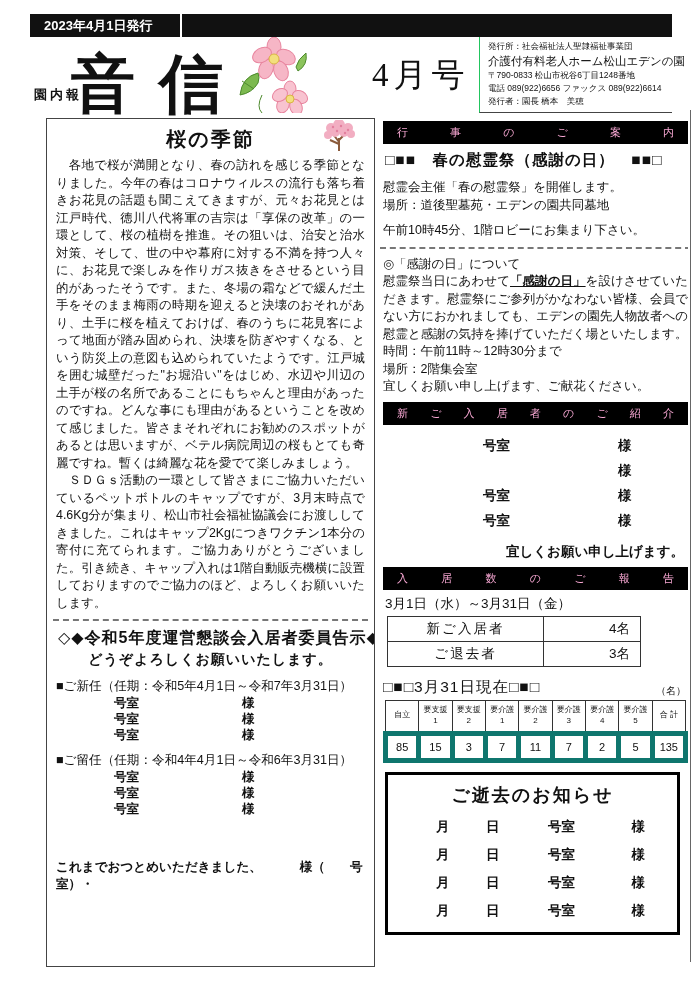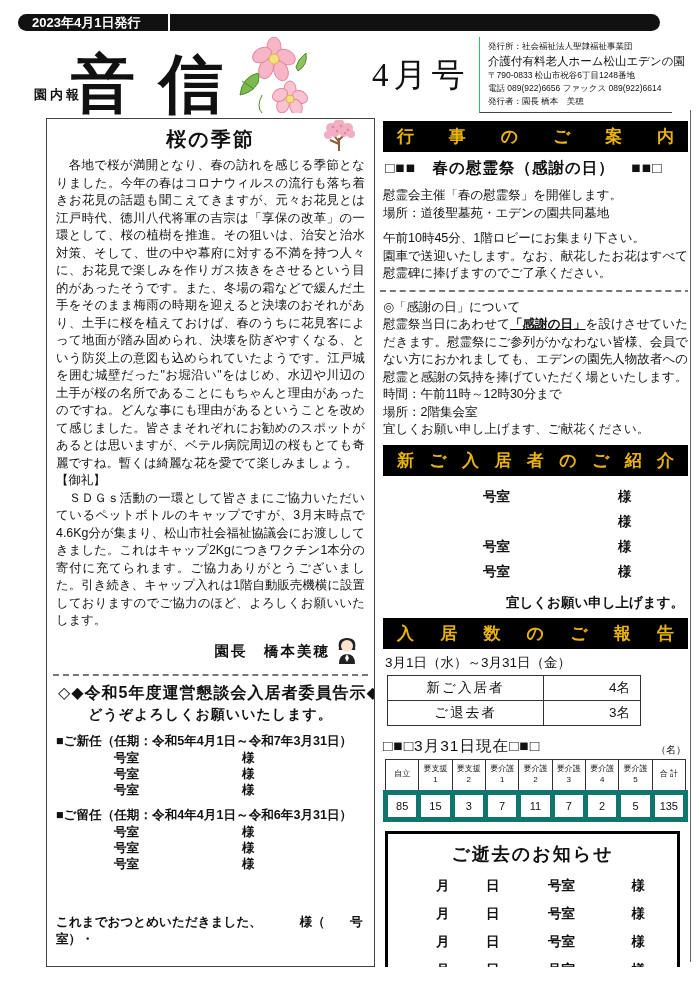--- a/index.html
+++ b/index.html
@@ -1,21 +1,21 @@
 <!DOCTYPE html>
 <html><head>
 <meta charset="utf-8">
 <style>
   html,body{margin:0;padding:0;background:#fff;}
   body{width:700px;font-family:"Liberation Sans","DejaVu Sans",sans-serif;color:#111;}
   .page{position:relative;width:700px;height:989px;background:#fff;overflow:hidden;}
 
   
-  .topbar{position:absolute;left:18px;top:14px;width:642px;height:17px;background:#111;color:#fff;
-          display:flex;align-items:center;font-size:13px;font-weight:bold;border-radius:11px;}
+  .topbar{position:absolute;left:30px;top:14px;width:642px;height:23px;background:#111;color:#fff;
+          display:flex;align-items:center;font-size:13px;font-weight:bold;}
   .topbar .date{width:130px;padding:0 6px 0 14px;white-space:nowrap;}
   .topbar .tb-sep{width:2px;align-self:stretch;background:#fff;}
   .topbar .issue{padding-left:248px;white-space:nowrap;}
 
   
   .header{position:absolute;left:30px;top:37px;width:642px;height:79px;}
   .kind{position:absolute;left:4px;bottom:12px;font-family:"Liberation Serif","DejaVu Serif",serif;
         font-size:13px;letter-spacing:3px;font-weight:bold;}
   .title{position:absolute;left:41px;top:4px;font-family:"Liberation Serif","DejaVu Serif",serif;
          font-size:64px;font-weight:bold;letter-spacing:24px;white-space:nowrap;}
@@ -38,27 +38,27 @@
 
   
   .art-title-row{position:relative;text-align:center;margin:2px 0 4px 0;}
   .art-title{font-size:20px;font-weight:bold;letter-spacing:2px;}
   .tree{position:absolute;right:8px;top:-6px;}
   .thanks-head{font-size:12.4px;line-height:17.5px;}
   .sig-row{display:flex;justify-content:flex-end;align-items:center;gap:5px;margin:6px 6px 2px 0;
            font-size:14.5px;font-weight:bold;letter-spacing:2px;}
   .c-title{font-size:16px;font-weight:bold;letter-spacing:1px;margin:4px 0 2px 2px;white-space:nowrap;}
   .c-sub{text-align:center;font-size:14px;font-weight:bold;letter-spacing:1px;margin-bottom:6px;}
-  .c-head{font-size:12.6px;font-weight:bold;margin-top:9px;line-height:17px;white-space:nowrap;}
+  .c-head{font-size:12.6px;font-weight:normal;margin-top:9px;line-height:17px;white-space:nowrap;}
   .c-row{display:flex;padding-left:58px;font-size:12.6px;line-height:16px;font-weight:bold;}
   .c-row .room{width:128px;}
   .c-close{font-size:12.6px;line-height:17px;font-weight:bold;margin-top:8px;white-space:pre-wrap;}
 
   
-  .banner{background:#000;color:#eab308;font-size:17px;font-weight:bold;padding:4px 14px;
+  .banner{background:#000;color:#f9a8d4;font-size:11px;font-weight:normal;padding:4px 14px;
           text-align:justify;text-align-last:justify;}
   .r-head{font-size:15.5px;font-weight:bold;letter-spacing:1px;margin:6px 0 8px 2px;white-space:nowrap;}
   .r-line{font-size:12.5px;line-height:17.5px;}
   .gap8{height:8px;}
   .underline{text-decoration:underline;font-weight:bold;}
   .nr-row{display:flex;padding-left:100px;font-size:13.5px;font-weight:bold;line-height:25px;}
   .nr-row .room{width:135px;}
   .nr-close{text-align:right;font-size:13.5px;font-weight:bold;margin:10px 4px 6px 0;}
   .period{font-size:13.5px;margin:5px 0 3px 2px;}
   table{border-collapse:collapse;}
@@ -148,33 +148,21 @@
               <circle cx="10" cy="7" r="1.2"></circle>
                 <circle cx="18" cy="6" r="1.2"></circle>
                 <circle cx="25" cy="10" r="1.2"></circle>
               <circle cx="14" cy="11" r="1.2"></circle>
                 <circle cx="22" cy="13" r="1.2"></circle>
             </g>
           </svg>
         </span>
       </div>
       <div class="jp">　各地で桜が満開となり、春の訪れを感じる季節となりました。今年の春はコロナウィルスの流行も落ち着きお花見の話題も聞こえてきますが、元々お花見とは江戸時代、徳川八代将軍の吉宗は「享保の改革」の一環として、桜の植樹を推進。その狙いは、治安と治水対策、そして、世の中や幕府に対する不満を持つ人々に、お花見で楽しみを作りガス抜きをさせるという目的があったそうです。また、冬場の霜などで緩んだ土手をそのまま梅雨の時期を迎えると決壊のおそれがあり、土手に桜を植えておけば、春のうちに花見客によって地面が踏み固められ、決壊を防ぎやすくなる、という防災上の意図も込められていたようです。江戸城を囲む城壁だった"お堀沿い"をはじめ、水辺や川辺の土手が桜の名所であることにもちゃんと理由があったのですね。どんな事にも理由があるということを改めて感じました。皆さまそれぞれにお勧めのスポットがあるとは思いますが、ベテル病院周辺の桜もとても奇麗ですね。暫くは綺麗な花を愛でて楽しみましょう。</div>
-      <div class="thanks-head">【御礼】</div>
       <div class="jp">　ＳＤＧｓ活動の一環として皆さまにご協力いただいているペットボトルのキャップですが、3月末時点で4.6Kg分が集まり、松山市社会福祉協議会にお渡ししてきました。これはキャップ2Kgにつきワクチン1本分の寄付に充てられます。ご協力ありがとうございました。引き続き、キャップ入れは1階自動販売機横に設置しておりますのでご協力のほど、よろしくお願いいたします。</div>
-      <div class="sig-row">
-        <span>園長　橋本美穂</span>
-        <span>
-          <svg width="24" height="28" viewBox="0 0 24 28">
-            <path d="M4 12 Q2 2 12 2 Q22 2 20 12 Q21 14 19 14 L5 14 Q3 14 4 12Z" fill="#222"></path>
-            <circle cx="12" cy="10" r="6" fill="#fde4cf"></circle>
-            <path d="M4 28 Q4 18 12 18 Q20 18 20 28Z" fill="#222"></path>
-            <path d="M12 18 L10 22 L12 26 L14 22Z" fill="#fff"></path>
-          </svg>
-        </span>
-      </div>
 
       <hr class="dashsep">
 
       <div class="c-title">◇◆令和5年度運営懇談会入居者委員告示◆◇</div>
       <div class="c-sub">どうぞよろしくお願いいたします。</div>
 
       <div class="c-head">■ご新任（任期：令和5年4月1日～令和7年3月31日）</div>
       <div class="c-row">
           <span class="room">号室</span>
           <span>様</span>
@@ -211,21 +199,20 @@
     </div>
 
     <div class="right-col">
       <div class="banner">行事のご案内</div>
 
       <div class="r-head">□■■　春の慰霊祭（感謝の日）　■■□</div>
       <div class="r-line">慰霊会主催「春の慰霊祭」を開催します。</div>
       <div class="r-line">場所：道後聖墓苑・エデンの園共同墓地</div>
       <div class="gap8"></div>
       <div class="r-line">午前10時45分、1階ロビーにお集まり下さい。</div>
-      <div class="r-line jp">園車で送迎いたします。なお、献花したお花はすべて慰霊碑に捧げますのでご了承ください。</div>
 
       <hr class="dashsep">
 
       <div class="r-line">◎「感謝の日」について</div>
       <div class="r-line jp"><span>慰霊祭当日にあわせて</span><span class="underline">「感謝の日」</span><span>を設けさせていただきます。慰霊祭にご参列がかなわない皆様、会員でない方におかれましても、エデンの園先人物故者への慰霊と感謝の気持を捧げていただく場といたします。</span></div>
       <div class="r-line">時間：午前11時～12時30分まで</div>
       <div class="r-line">場所：2階集会室</div>
       <div class="r-line">宜しくお願い申し上げます、ご献花ください。</div>
 
       <div style="height:6px;"></div>

